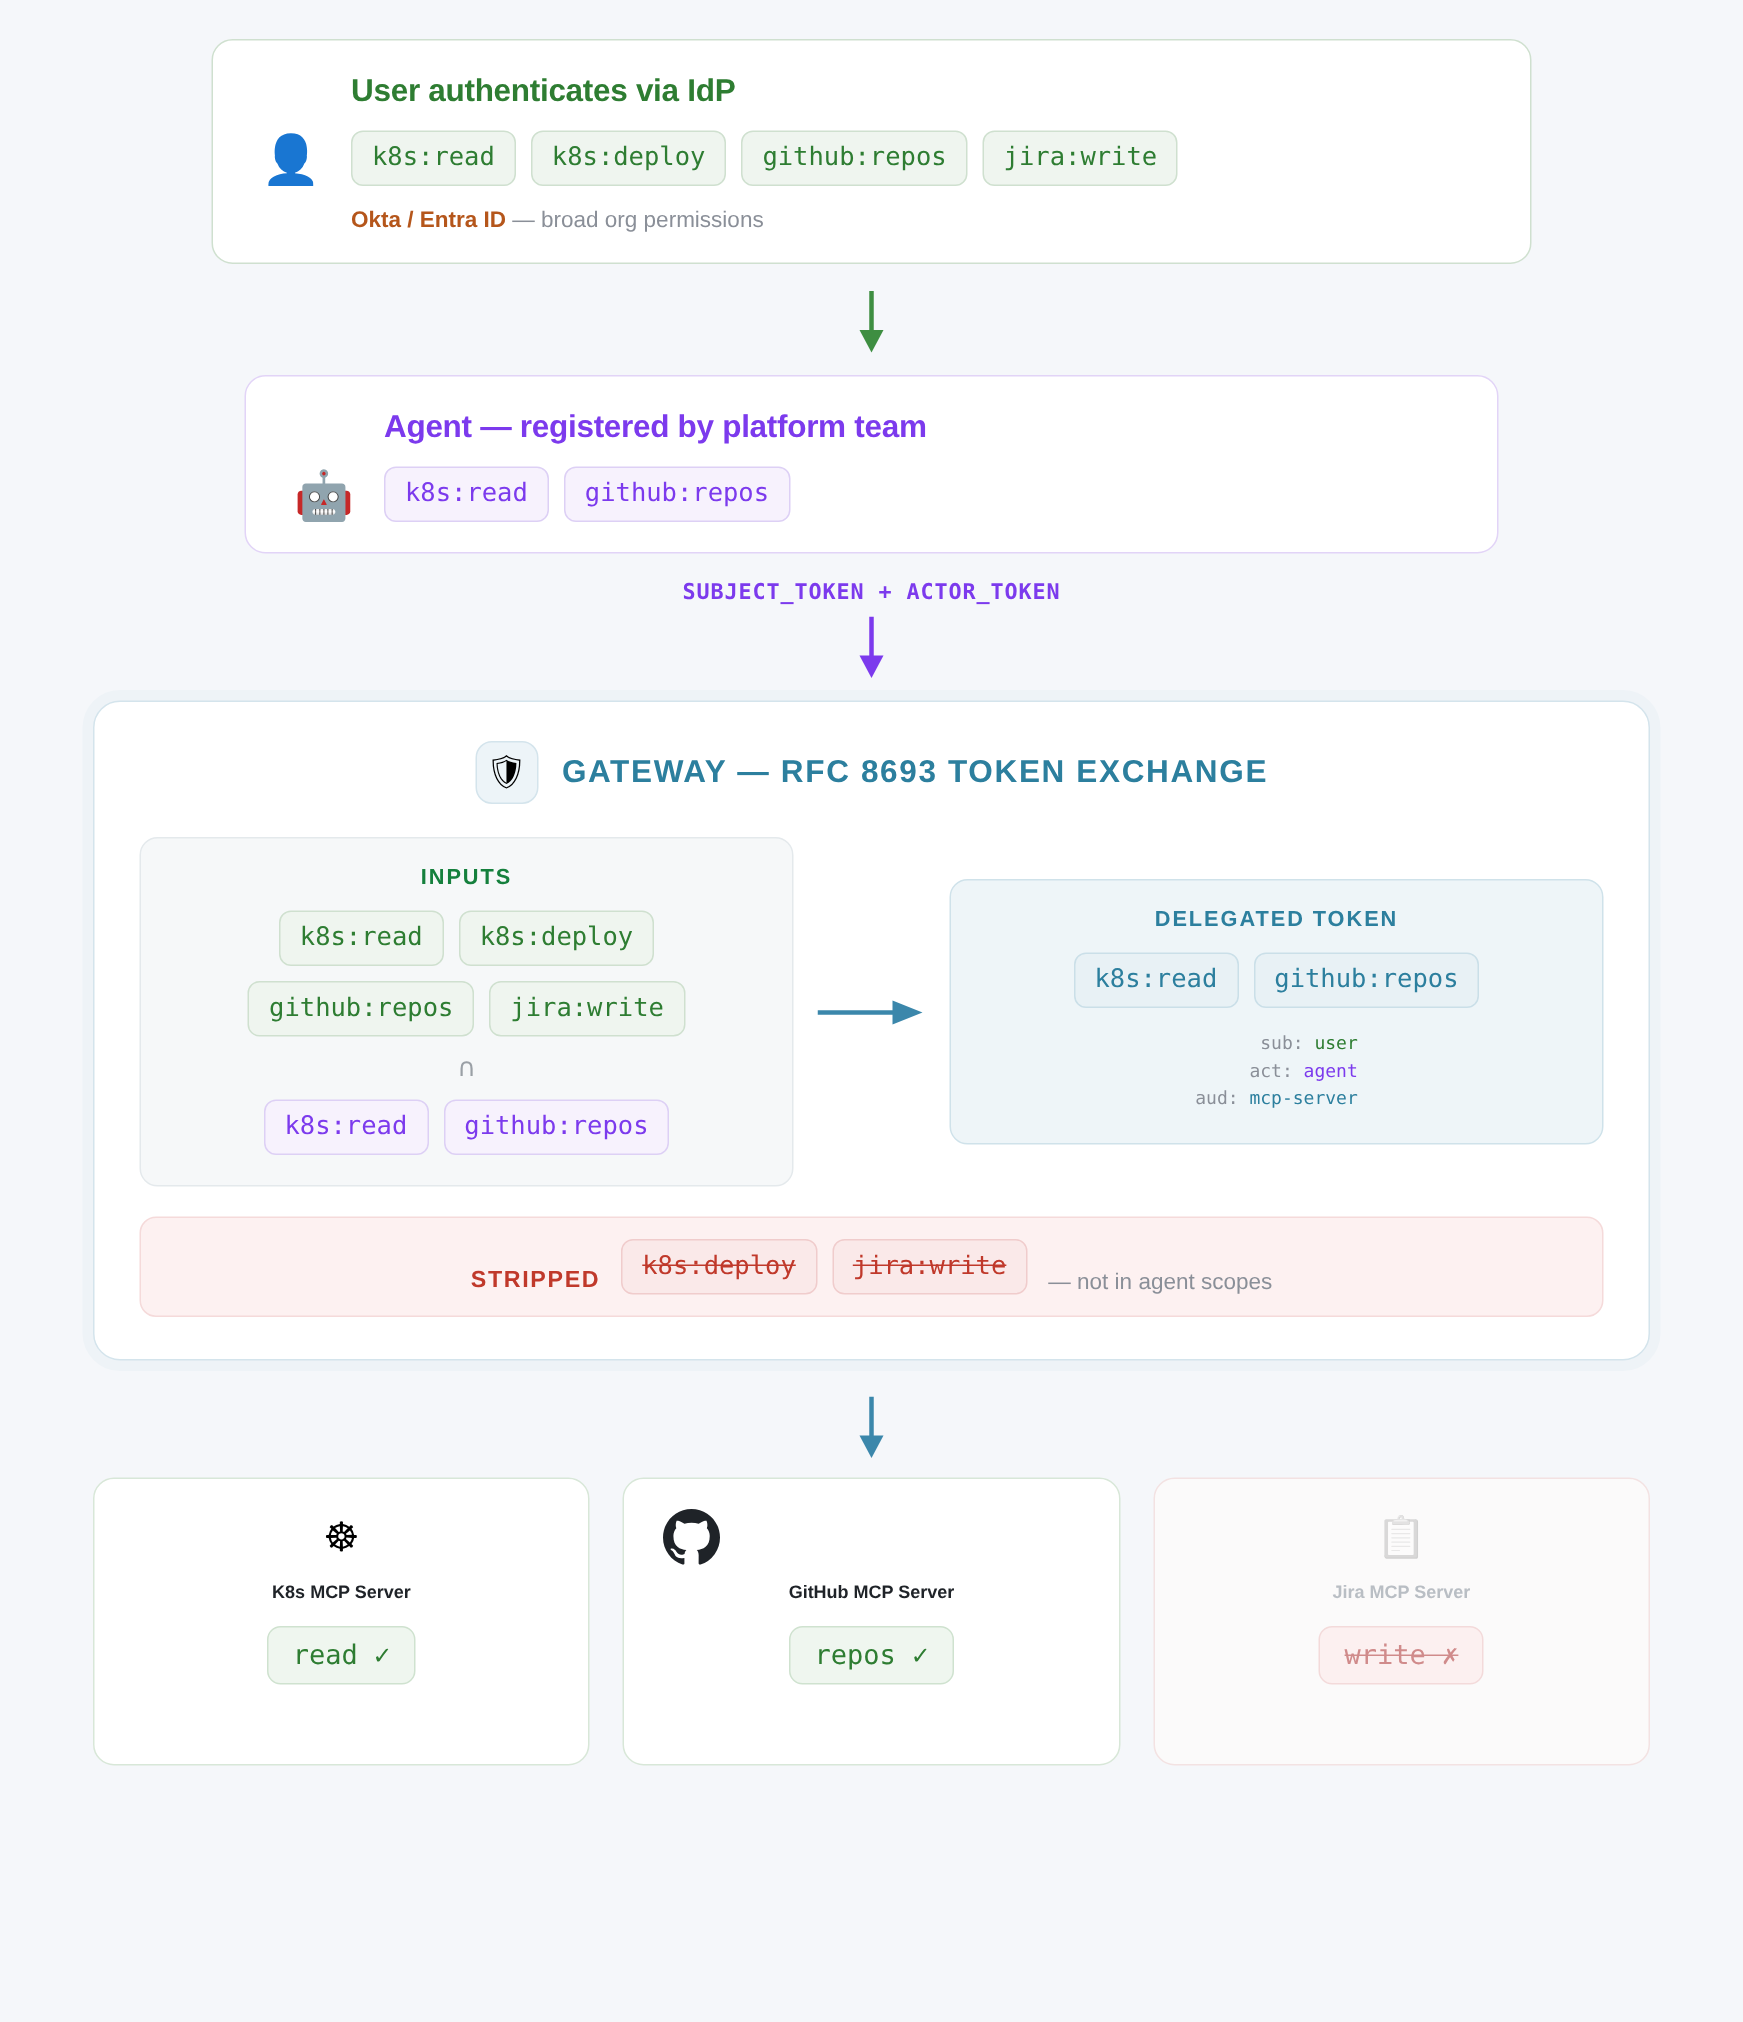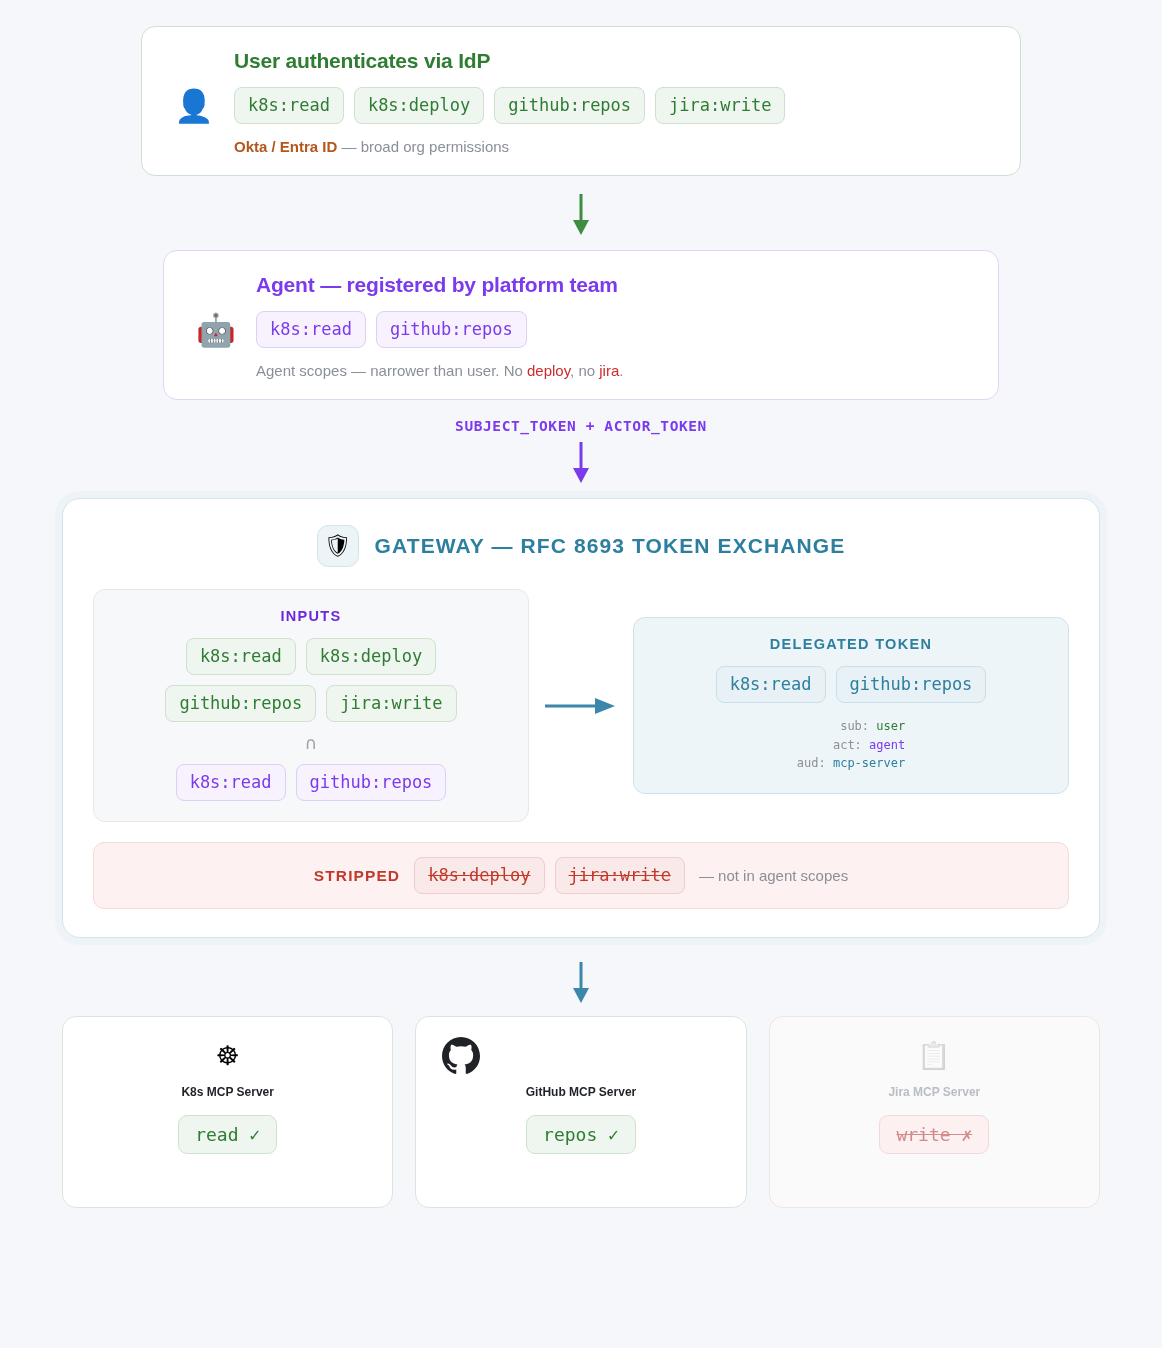--- a/index.html
+++ b/index.html
@@ -127,21 +127,21 @@
   .inputs-box {
     width: 436px;
     background: #f6f8f9;
     border: 1.5px solid #e4e9ec;
     border-radius: 12px;
     padding: 18px 16px 20px 16px;
     text-align: center;
   }
   .box-title {
     font-size: 14.5px; font-weight: bold;
-    letter-spacing: 1.3px; color: #6d28d9;
+    letter-spacing: 1.3px; color: #15803d;
     margin-bottom: 14px;
   }
   .chips-center { display:flex; flex-wrap:wrap; gap:10px; justify-content:center; }
   .cap-symbol {
     font-family: "DejaVu Sans", sans-serif;
     font-size: 17px; color: #9aa0a6;
     margin: 11px 0 11px 0;
   }
   .mid-arrow { flex: 1; display: flex; justify-content: center; }
   .deleg-box {
@@ -166,21 +166,21 @@
   .cv-agent { color: #7c3aed; }
   .cv-aud   { color: #2c7f9e; }
 
   .stripped-bar {
     margin-top: 20px;
     background: #fdf1f1;
     border: 1.5px solid #f5dada;
     border-radius: 11px;
     padding: 14px 10px;
     display: flex;
-    align-items: center;
+    align-items: flex-end;
     justify-content: center;
     gap: 14px;
   }
   .stripped-label {
     font-size: 15.5px; font-weight: bold;
     letter-spacing: 1.1px; color: #c0392b;
   }
   .stripped-note { font-size: 15px; color: #8a8f98; }
 
   
@@ -256,23 +256,20 @@
 </div>
 
 <div class="card agent-card">
   <div class="card-title">Agent — registered by platform team</div>
   <div class="row-with-emoji">
     <span class="big-emoji">🤖</span>
     <div class="chips" id="agent-scopes">
         <span class="chip chip-purple">k8s:read</span>
         <span class="chip chip-purple">github:repos</span>
       </div>
-  </div>
-  <div class="sub-line">
-    <span>Agent scopes — narrower than user. No </span><span class="danger">deploy</span><span>, no </span><span class="danger">jira</span><span>.</span>
   </div>
 </div>
 
 <div class="connector" style="margin:18px 0 14px 0;">
   <div class="conn-label mono" style="color:#7c3aed;">SUBJECT_TOKEN + ACTOR_TOKEN</div>
   <svg class="arrow-svg" width="22" height="42" viewBox="0 0 22 42">
     <line x1="11" y1="0" x2="11" y2="28" stroke="#7c3aed" stroke-width="3"></line>
     <polygon points="3,26 19,26 11,41" fill="#7c3aed"></polygon>
   </svg>
 </div>

